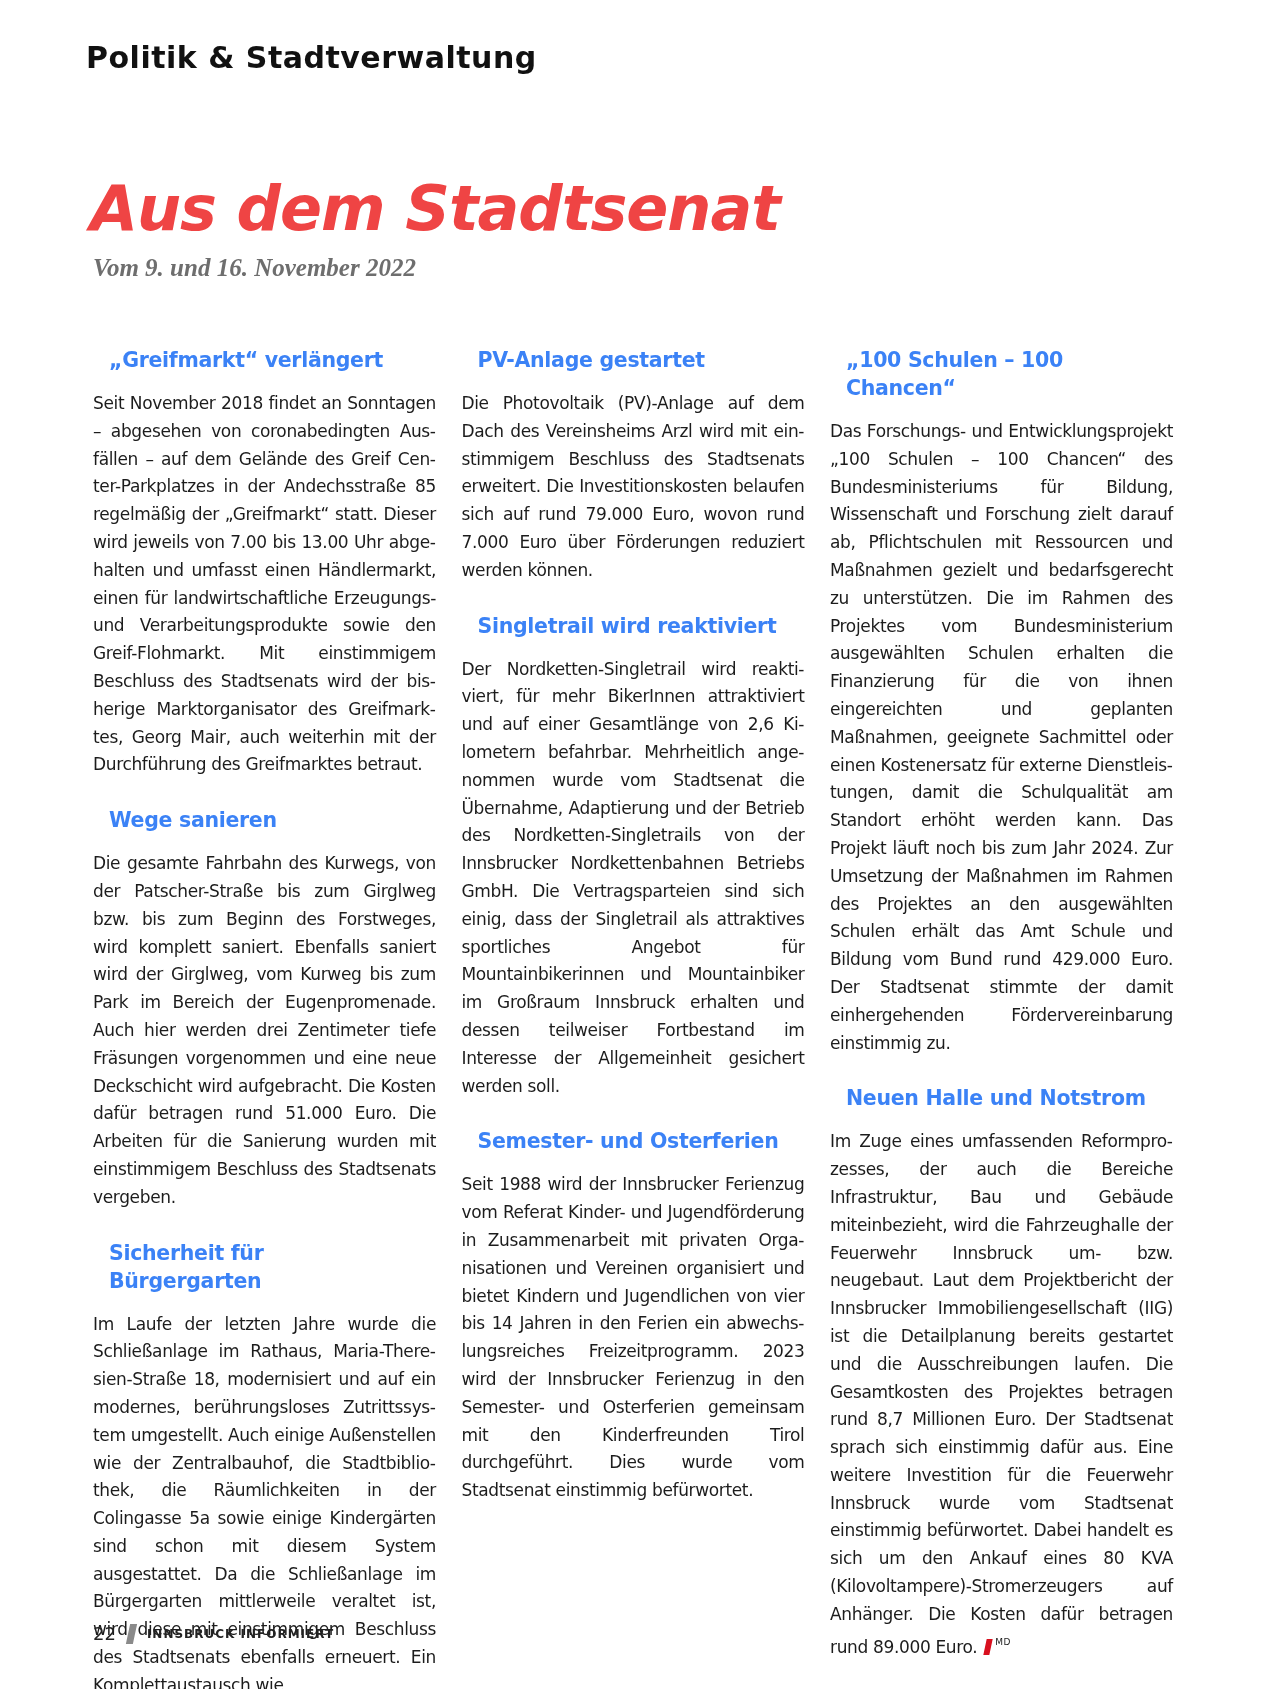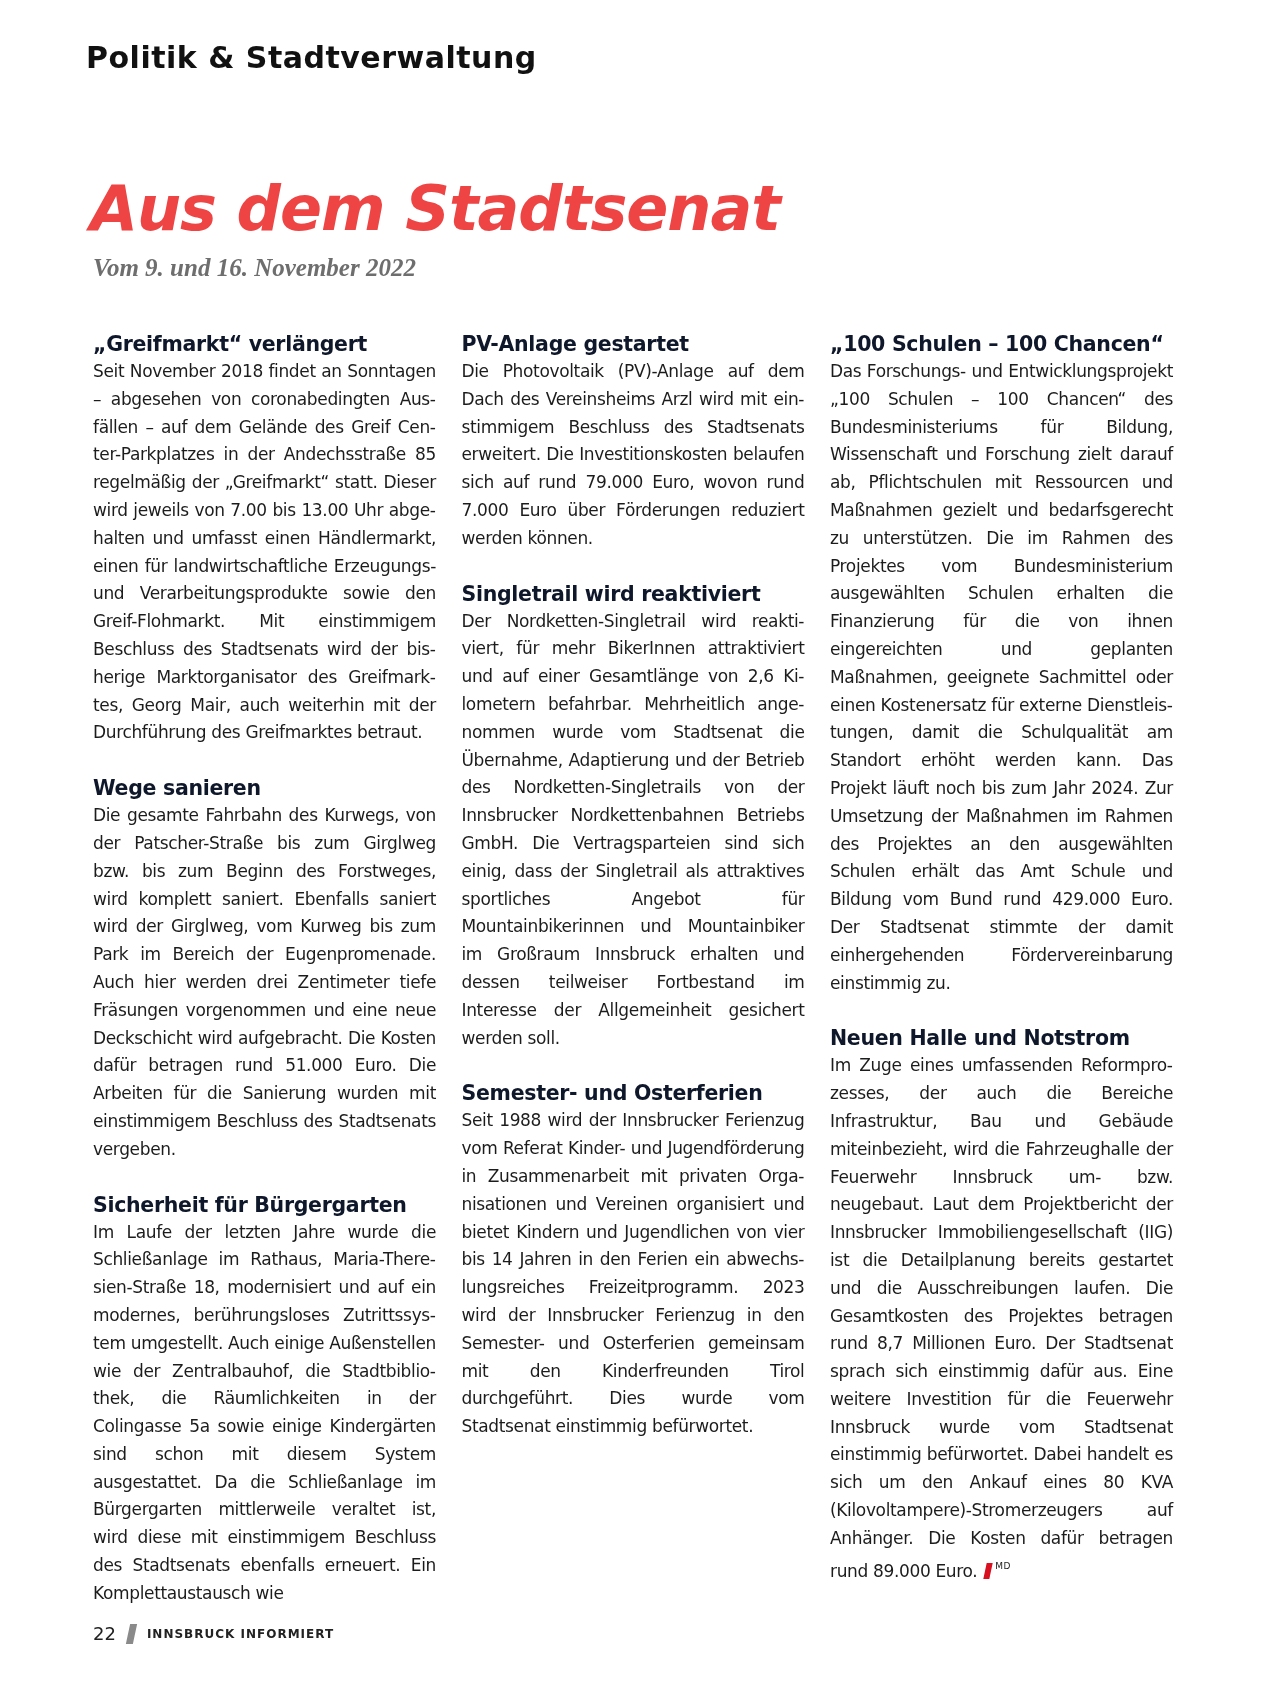--- a/index.html
+++ b/index.html
@@ -56,26 +56,26 @@
       display: flex;
       justify-content: space-between;
     }
     .col {
       width: 343px;
     }
     .article {
       margin-bottom: 27px;
     }
     .article h2 {
-      margin: 0;
+      margin: 16px;
       font-family: "DejaVu Sans", sans-serif;
       font-weight: bold;
       font-size: 20.5px;
       line-height: 28px;
-      color: #0f172a;
+      color: #3b82f6;
       letter-spacing: -0.3px;
     }
     .article p {
       margin: 0;
       font-family: "DejaVu Sans", sans-serif;
       font-size: 17px;
       line-height: 27.8px;
       text-align: justify;
       hyphens: manual;
       color: #1c1c1c;

